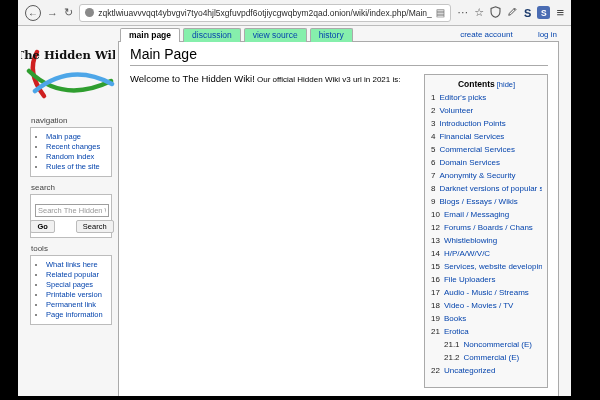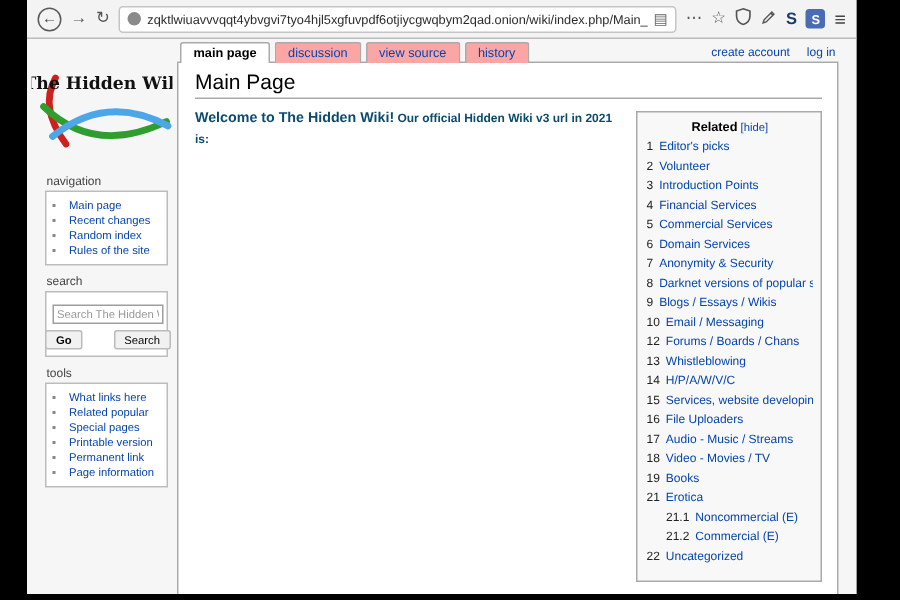--- a/index.html
+++ b/index.html
@@ -17,44 +17,44 @@
   .reader { color:#666; font-size:10px; flex:0 0 auto; }
   .ext-s { font-weight:bold; color:#1b3a6b; font-size:11px; }
   .ext-badge { width:13px; height:13px; background:#4a6cb3; border-radius:2.5px; color:#fff; font-size:8.5px; font-weight:bold; display:flex; align-items:center; justify-content:center; }
   .menu-icon { font-size:13px; color:#444; }
 
   
   .page { position:absolute; left:0; right:0; top:26px; bottom:0; background:#f6f6f6; overflow:hidden; }
   a { color:#0645ad; text-decoration:none; cursor:pointer; }
 
   .personal { position:absolute; top:4px; right:14px; font-size:8px; z-index:5; }
-  .personal a { margin-left:9px; }
+  .personal a { margin-left:23px; }
 
   .sidebar { position:absolute; left:0; top:0; width:100px; }
   .logo { padding-top:18px; height:84px; text-align:center; }
   .portlet { margin:0 6px 2px 12px; }
   .portlet-h { font-size:8px; color:#444; margin:6px 0 2px 1px; }
   .pbody { background:#fff; border:1px solid #bcbcbc; padding:4px 2px 4px 4px; }
   .pbody ul { list-style:square; padding-left:11px; color:#888; }
   .pbody li { font-size:7.5px; line-height:10px; }
   .pbody li a { font-size:7.5px; }
   .searchbody input { width:100%; height:13px; font-size:7.5px; border:1px solid #9e9e9e; padding:0 2px; font-family:"Liberation Sans",sans-serif; color:#333; }
   .searchbody input::placeholder { color:#999; }
   .btn-row { display:flex; justify-content:center; gap:21px; margin-top:3px; }
   .btn-row button { font-size:7.5px; padding:1px 6px; border:1px solid #bbb; background:#f1f1f1; border-radius:2px; font-family:"Liberation Sans",sans-serif; }
   .btn-go { font-weight:bold; }
 
   .tabs { position:absolute; left:102px; top:2px; display:flex; gap:3px; z-index:3; }
-  .tab { border:1px solid #aaa; border-bottom:none; background:#fca5a5; padding:2px 8px 2px; font-size:8.5px; line-height:9px; color:#0645ad; border-radius:2px 2px 0 0; }
+  .tab { border:1px solid #aaa; border-bottom:none; background:#86efac; padding:2px 8px 2px; font-size:8.5px; line-height:9px; color:#0645ad; border-radius:2px 2px 0 0; }
   .tab.active { background:#fff; color:#000; font-weight:bold; }
 
   .content { position:absolute; left:100px; top:15px; right:12px; height:700px; background:#fff; border:1px solid #aaa; padding:4px 10px 10px 11px; }
   .content h1 { font-size:14px; font-weight:normal; color:#000; border-bottom:1px solid #aaa; padding-bottom:3px; margin-bottom:4px; }
 
-  .welcome { margin-top:5px; line-height:12px; font-weight:bold; color:#0c4a6e; }
+  .welcome { margin-top:5px; line-height:12px; font-weight:normal; color:#000000; }
   .w-lead { font-size:9.5px; }
   .w-sub { font-size:8px; }
 
   .toc { float:right; width:124px; margin:4px 0 8px 10px; padding:4px 5px 10px 6px; background:#f8f8f8; border:1px solid #aaa; }
   .toc-title { text-align:center; font-size:8.5px; font-weight:bold; color:#000; margin-bottom:2px; }
   .toc-hide { font-weight:normal; font-size:7.5px; margin-left:2px; }
   .toc-row { font-size:8px; line-height:13px; white-space:nowrap; overflow:hidden; }
   .toc-row .toc-num { color:#222; margin-right:4px; }
   .toc-row.sub { padding-left:13px; }
 </style>
@@ -150,21 +150,21 @@
         <span class="tab">discussion</span>
         <span class="tab">view source</span>
         <span class="tab">history</span>
       </div>
 
     <div class="content">
       <h1>Main Page</h1>
 
       <div class="toc">
         <div class="toc-title">
-          <span>Related</span><a class="toc-hide">[hide]</a>
+          <span>Contents</span><a class="toc-hide">[hide]</a>
         </div>
         <div>
             <div class="toc-row"><span class="toc-num">1</span><a>Editor's picks</a></div>
             <div class="toc-row"><span class="toc-num">2</span><a>Volunteer</a></div>
             <div class="toc-row"><span class="toc-num">3</span><a>Introduction Points</a></div>
             <div class="toc-row"><span class="toc-num">4</span><a>Financial Services</a></div>
             <div class="toc-row"><span class="toc-num">5</span><a>Commercial Services</a></div>
             <div class="toc-row"><span class="toc-num">6</span><a>Domain Services</a></div>
             <div class="toc-row"><span class="toc-num">7</span><a>Anonymity &amp; Security</a></div>
             <div class="toc-row"><span class="toc-num">8</span><a>Darknet versions of popular sites</a></div>

